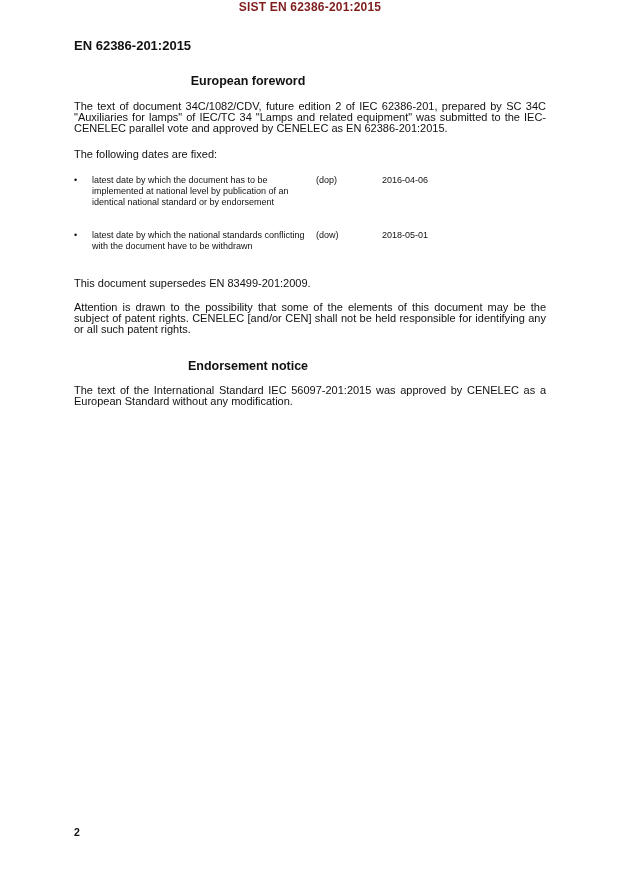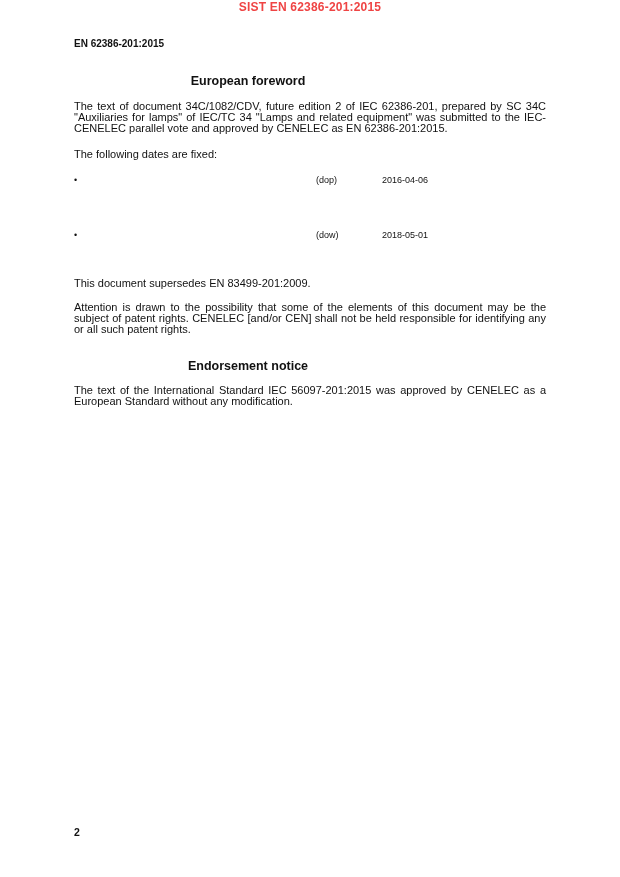--- a/index.html
+++ b/index.html
@@ -1,20 +1,20 @@
 <!DOCTYPE html>
 <html><head>
 <meta charset="utf-8">
 <style>
   html, body { margin: 0; padding: 0; background: #ffffff; }
   body { width: 620px; height: 877px; position: relative; overflow: hidden;
          font-family: "Liberation Sans", sans-serif; color: #111; }
   .watermark { position: absolute; top: 0; left: 0; width: 620px; text-align: center;
-               font-weight: bold; font-size: 12px; color: #ef4444; letter-spacing: 0.2px; line-height: 14px; }
-  .running-head { position: absolute; top: 38px; left: 74px; font-weight: bold; font-size: 10px; }
+               font-weight: bold; font-size: 12px; color: #7f1d1d; letter-spacing: 0.2px; line-height: 14px; }
+  .running-head { position: absolute; top: 38px; left: 74px; font-weight: bold; font-size: 13px; }
   .h1 { position: absolute; left: 0; width: 496px; text-align: center; font-weight: bold; font-size: 12.5px; }
   .para { position: absolute; left: 74px; width: 472px; font-size: 11px; line-height: 10.8px; text-align: justify; }
   .para.last-left { text-align-last: left; }
   .bullet-row { position: absolute; left: 74px; width: 480px; font-size: 9px; line-height: 10.8px; }
   .bullet-row .dot { position: absolute; left: 0; top: 0; }
   .bullet-row .txt { position: absolute; left: 18px; width: 215px; }
   .bullet-row .abbr { position: absolute; left: 242px; }
   .bullet-row .date { position: absolute; left: 308px; }
   .page-num { position: absolute; top: 826px; left: 74px; font-weight: bold; font-size: 10.5px; }
 </style>
@@ -26,26 +26,28 @@
 <div class="running-head">EN 62386-201:2015</div>
 
 <div class="h1" style="top:74px;">European foreword</div>
 
 <div class="para last-left" style="top:101px;">The text of document 34C/1082/CDV, future edition 2 of IEC 62386-201, prepared by SC 34C "Auxiliaries for lamps" of IEC/TC 34 "Lamps and related equipment" was submitted to the IEC-CENELEC parallel vote and approved by CENELEC as EN 62386-201:2015.</div>
 
 <div class="para" style="top:149px;">The following dates are fixed:</div>
 
 <div class="bullet-row" style="top:175px; height:46px;">
   <span class="dot">•</span>
+  <span class="txt">latest date by which the document has to be implemented at national level by publication of an identical national standard or by endorsement</span>
   <span class="abbr">(dop)</span>
   <span class="date">2016-04-06</span>
 </div>
 
 <div class="bullet-row" style="top:230px; height:34px;">
   <span class="dot">•</span>
+  <span class="txt">latest date by which the national standards conflicting with the document have to be withdrawn</span>
   <span class="abbr">(dow)</span>
   <span class="date">2018-05-01</span>
 </div>
 
 <div class="para" style="top:278px;">This document supersedes EN 83499-201:2009.</div>
 
 <div class="para last-left" style="top:302px;">Attention is drawn to the possibility that some of the elements of this document may be the subject of patent rights. CENELEC [and/or CEN] shall not be held responsible for identifying any or all such patent rights.</div>
 
 <div class="h1" style="top:359px;">Endorsement notice</div>
 

